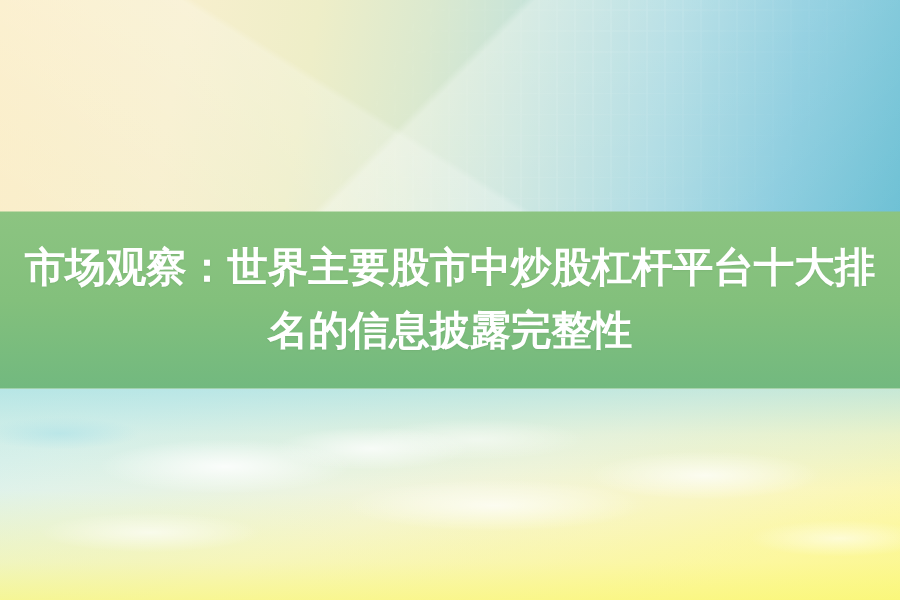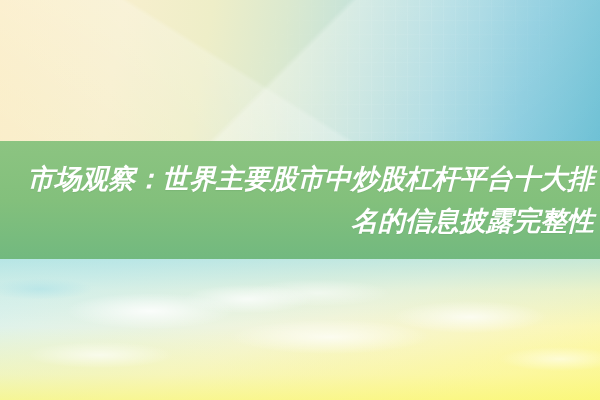--- a/index.html
+++ b/index.html
@@ -135,31 +135,30 @@
     background: linear-gradient(180deg, #8cc481 0%, #83c07c 50%, #72b97f 100%);
     display: flex;
     align-items: center;
     justify-content: center;
     box-sizing: border-box;
     padding: 0 6px;
   }
 
   .title-text {
     width: 100%;
-    text-align: right;
+    text-align: center;
     color: #ffffff;
     font-family: "DejaVu Sans", "Liberation Sans", sans-serif;
     font-weight: 700;
     font-size: 27px;
     line-height: 42px;
     letter-spacing: 0px;
     white-space: normal;
     word-break: break-all;
     text-shadow: 0 1px 1px rgba(90,140,90,.18);
-    font-style: italic;
   }
 </style>
 </head>
 <body>
 
 <div id="banner">
 
   <div class="layer sky-top"></div>
   <div class="layer grid-texture"></div>
   <div class="layer wedge-a"></div>

